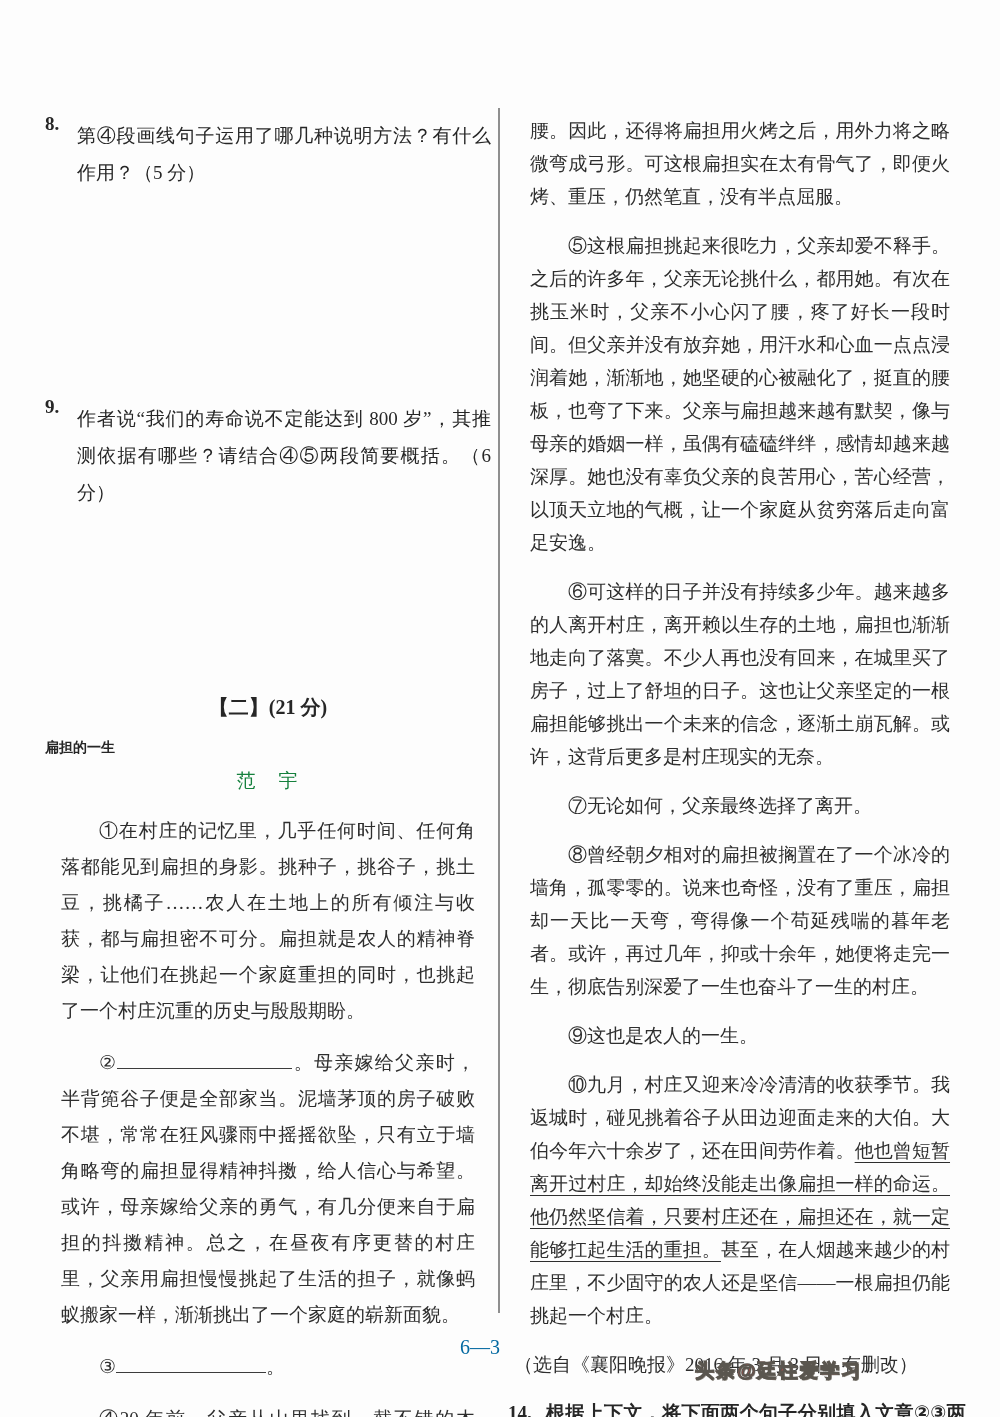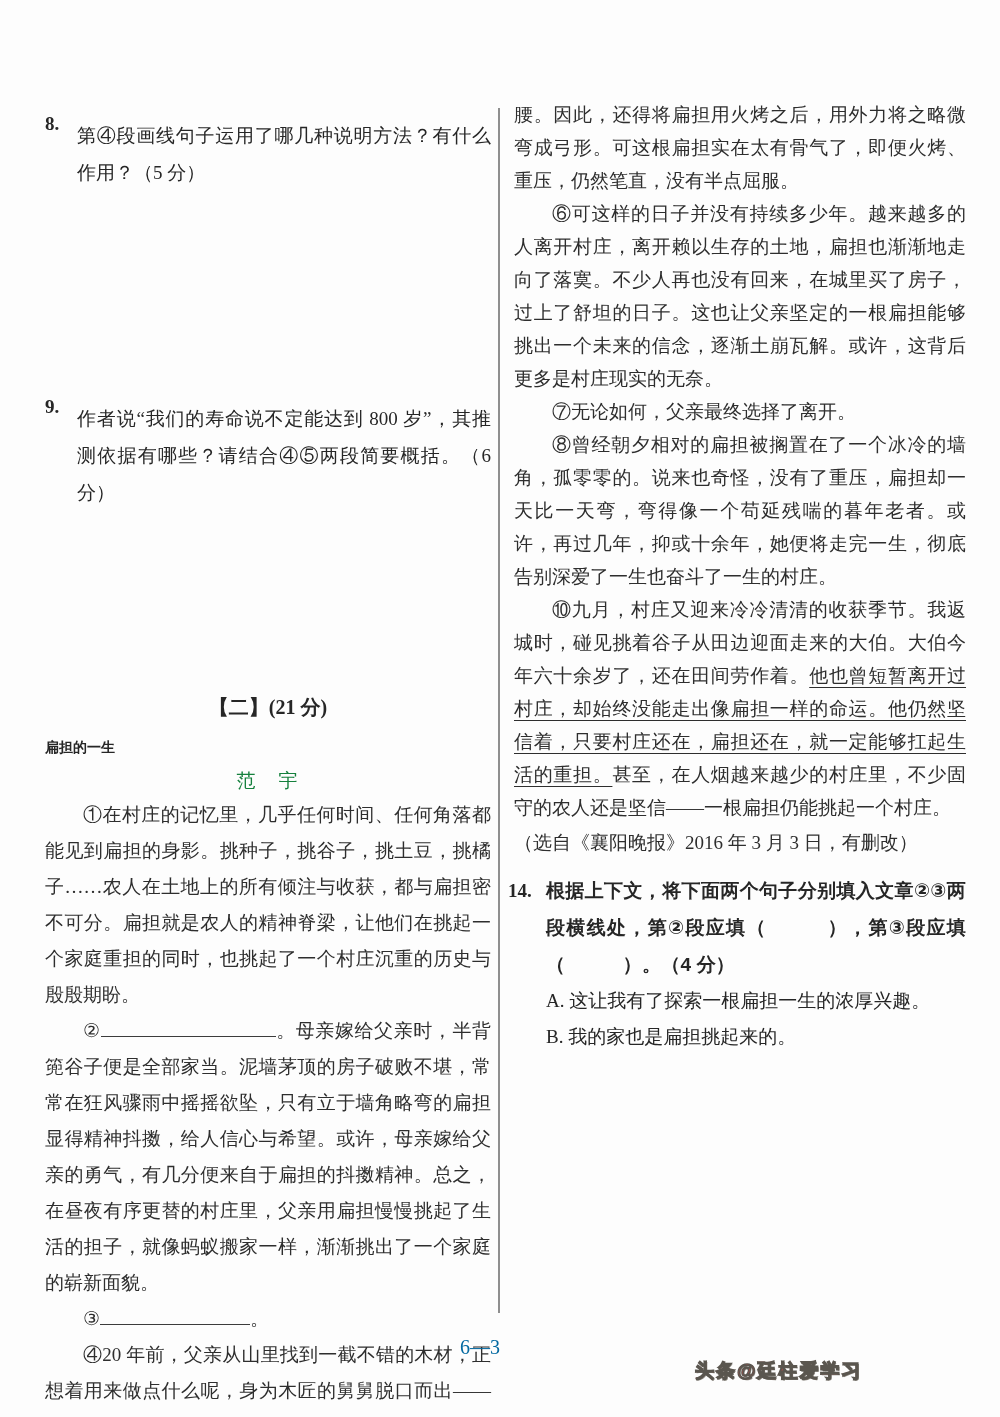--- a/index.html
+++ b/index.html
@@ -23,21 +23,21 @@
   
   .blk-q8{position:absolute;top:0;left:0;right:0;}
   .ans-space-8{position:absolute;top:80px;left:0;right:0;height:198px;}
   .blk-q9{position:absolute;top:283px;left:0;right:0;}
   .ans-space-9{position:absolute;top:360px;left:0;right:0;height:222px;}
   .passage-section{position:absolute;top:586px;left:0;right:0;}
   
   .section-heading{text-align:center;font-size:20px;font-weight:bold;line-height:32px;}
   .passage-title{text-align:left;font-size:14px;font-weight:bold;line-height:34px;margin-top:8px;}
   .passage-author{text-align:center;font-size:19px;line-height:32px;color:#15803d;letter-spacing:2px;}
-  p.para{margin:0;font-size:19px;line-height:36px;text-align:justify;text-indent:2em;color:#2e2e2e;}
+  p.para{margin:16px;font-size:19px;line-height:36px;text-align:justify;text-indent:2em;color:#2e2e2e;}
   .col-right p.para{line-height:33px;}
   p.para.cont{text-indent:0;}
   .source{margin:2px 0 0 0;font-size:19px;line-height:34px;text-align:left;color:#2e2e2e;}
   
   .blank{display:inline-block;border-bottom:1px solid #3c3c3c;height:1em;vertical-align:baseline;}
   .w175{width:175px;}.w150{width:150px;}
   .u-sentence{text-decoration:underline;text-underline-offset:5px;text-decoration-thickness:1px;}
   
   .footer{position:absolute;left:380px;top:1336px;width:200px;text-align:center;font-size:20px;color:#0369a1;}
   .watermark{
@@ -83,23 +83,25 @@
 
       <p class="para">④20 年前，父亲从山里找到一截不错的木材，正想着用来做点什么呢，身为木匠的舅舅脱口而出——扁担。对，扁担！父亲也认为，只有改成一根扁担，才不辜负这上好的木材。说干就干，粗糙的木材到了舅舅手里，不用半天，就变成了一根笔直的扁担。扁担不能太直，太直则易伤肩和</p>
     </div>
   </div>
 
   <div class="divider"></div>
 
   <div class="col-right">
 
     <p class="para cont">腰。因此，还得将扁担用火烤之后，用外力将之略微弯成弓形。可这根扁担实在太有骨气了，即便火烤、重压，仍然笔直，没有半点屈服。</p>
+    <p class="para">⑤这根扁担挑起来很吃力，父亲却爱不释手。之后的许多年，父亲无论挑什么，都用她。有次在挑玉米时，父亲不小心闪了腰，疼了好长一段时间。但父亲并没有放弃她，用汗水和心血一点点浸润着她，渐渐地，她坚硬的心被融化了，挺直的腰板，也弯了下来。父亲与扁担越来越有默契，像与母亲的婚姻一样，虽偶有磕磕绊绊，感情却越来越深厚。她也没有辜负父亲的良苦用心，苦心经营，以顶天立地的气概，让一个家庭从贫穷落后走向富足安逸。</p>
     <p class="para">⑥可这样的日子并没有持续多少年。越来越多的人离开村庄，离开赖以生存的土地，扁担也渐渐地走向了落寞。不少人再也没有回来，在城里买了房子，过上了舒坦的日子。这也让父亲坚定的一根扁担能够挑出一个未来的信念，逐渐土崩瓦解。或许，这背后更多是村庄现实的无奈。</p>
     <p class="para">⑦无论如何，父亲最终选择了离开。</p>
     <p class="para">⑧曾经朝夕相对的扁担被搁置在了一个冰冷的墙角，孤零零的。说来也奇怪，没有了重压，扁担却一天比一天弯，弯得像一个苟延残喘的暮年老者。或许，再过几年，抑或十余年，她便将走完一生，彻底告别深爱了一生也奋斗了一生的村庄。</p>
+    <p class="para">⑨这也是农人的一生。</p>
 
     <p class="para"><span>⑩九月，村庄又迎来冷冷清清的收获季节。我返城时，碰见挑着谷子从田边迎面走来的大伯。大伯今年六十余岁了，还在田间劳作着。</span><span class="u-sentence">他也曾短暂离开过村庄，却始终没能走出像扁担一样的命运。他仍然坚信着，只要村庄还在，扁担还在，就一定能够扛起生活的重担。</span><span>甚至，在人烟越来越少的村庄里，不少固守的农人还是坚信——一根扁担仍能挑起一个村庄。</span></p>
 
 
     <p class="source">（选自《襄阳晚报》2016 年 3 月 3 日，有删改）</p>
 
     <div class="question q10 q10-block">
       <span class="qnum">14.</span>
       <span class="qtext sans">根据上下文，将下面两个句子分别填入文章②③两段横线处，第②段应填（　　　），第③段应填（　　　）。（4 分）</span>
       <div class="option">A. 这让我有了探索一根扁担一生的浓厚兴趣。</div>

